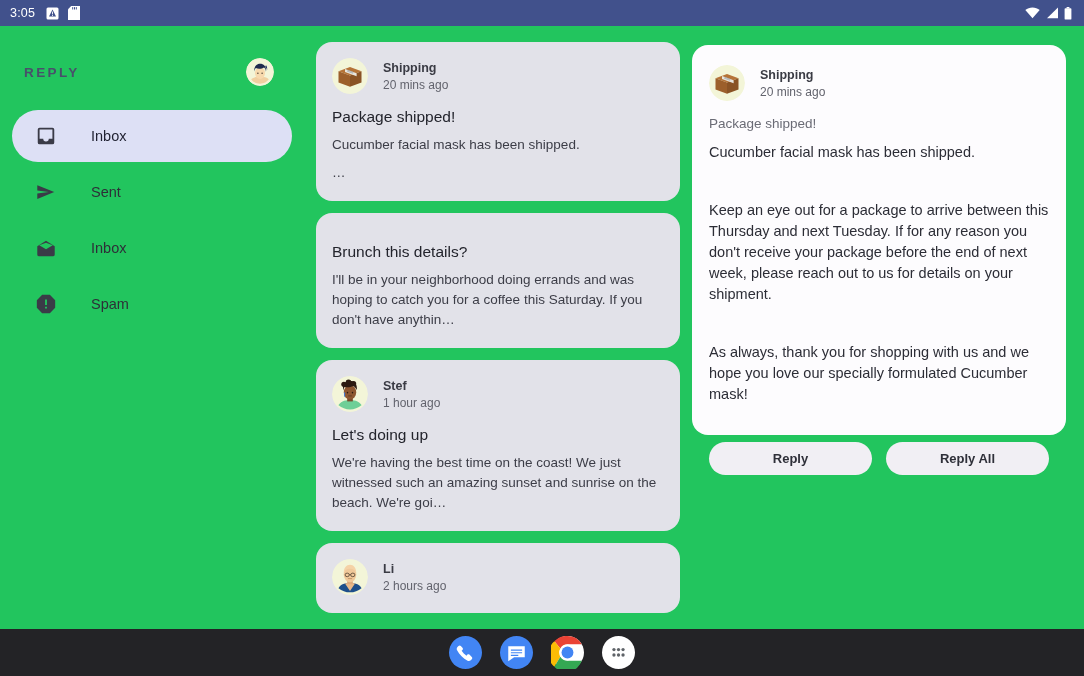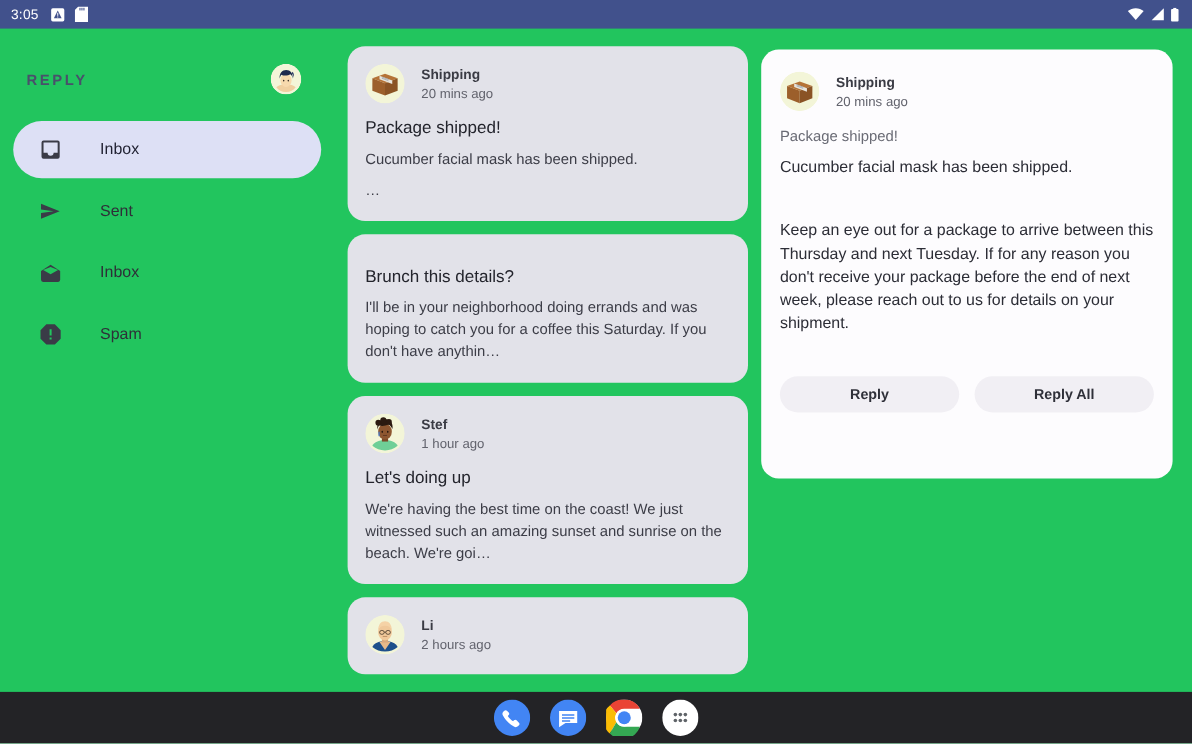--- a/index.html
+++ b/index.html
@@ -287,20 +287,21 @@
         </svg>
       </span>
       <span class="d-meta">
         <span class="d-sender" style="display:block">Shipping</span>
         <span class="d-time" style="display:block">20 mins ago</span>
       </span>
     </div>
     <div class="d-sub">Package shipped!</div>
     <div class="d-para">Cucumber facial mask has been shipped.</div>
     <div class="d-para gap">Keep an eye out for a package to arrive between this Thursday and next Tuesday. If for any reason you don't receive your package before the end of next week, please reach out to us for details on your shipment.</div>
+    <div class="d-para gap">As always, thank you for shopping with us and we hope you love our specially formulated Cucumber mask!</div>
     <div class="d-actions">
       <button class="d-btn">Reply</button>
       <button class="d-btn">Reply All</button>
     </div>
   </div>
 
   <div class="dock">
     <span class="dock-ico">
       <svg width="33" height="33" viewBox="0 0 40 40">
         <circle cx="20" cy="20" r="20" fill="#4285f4"></circle>

